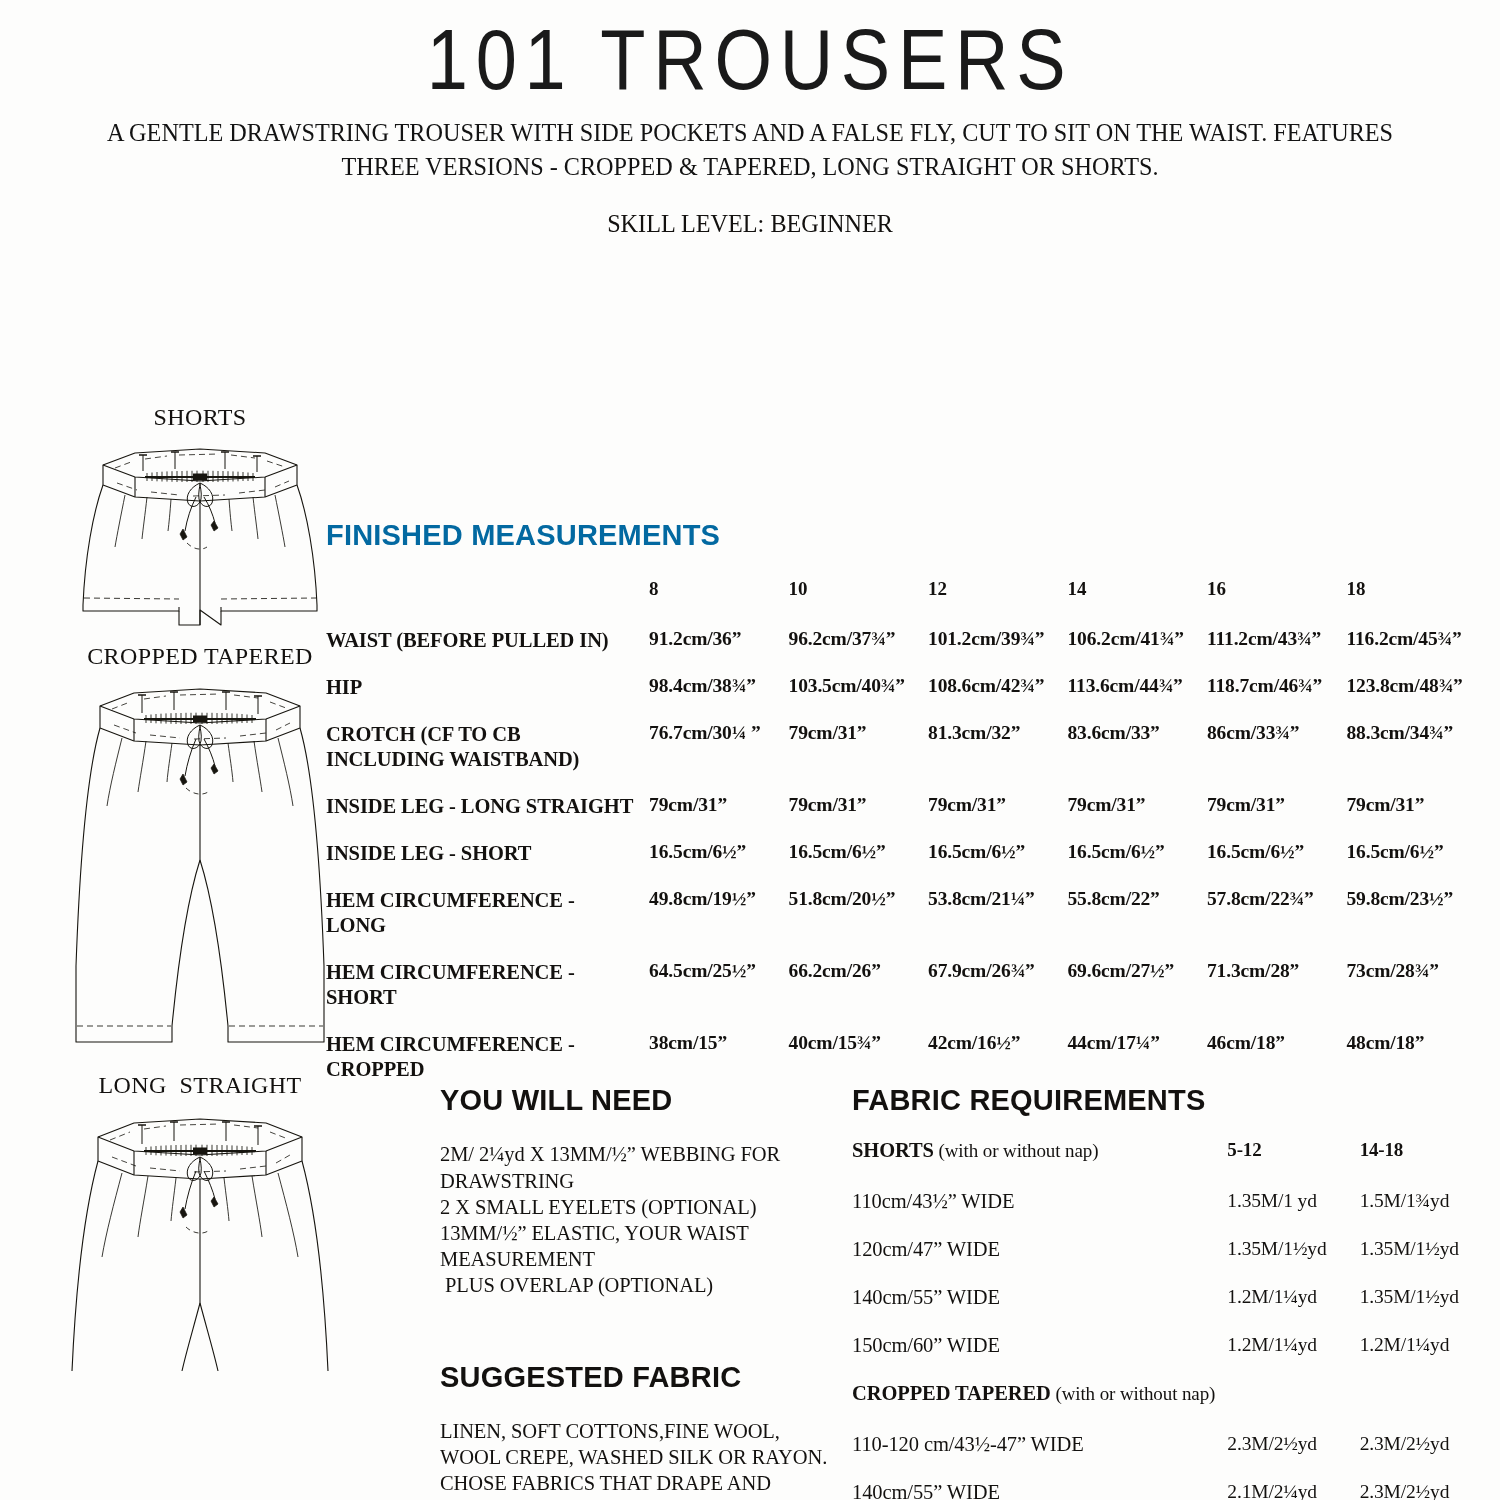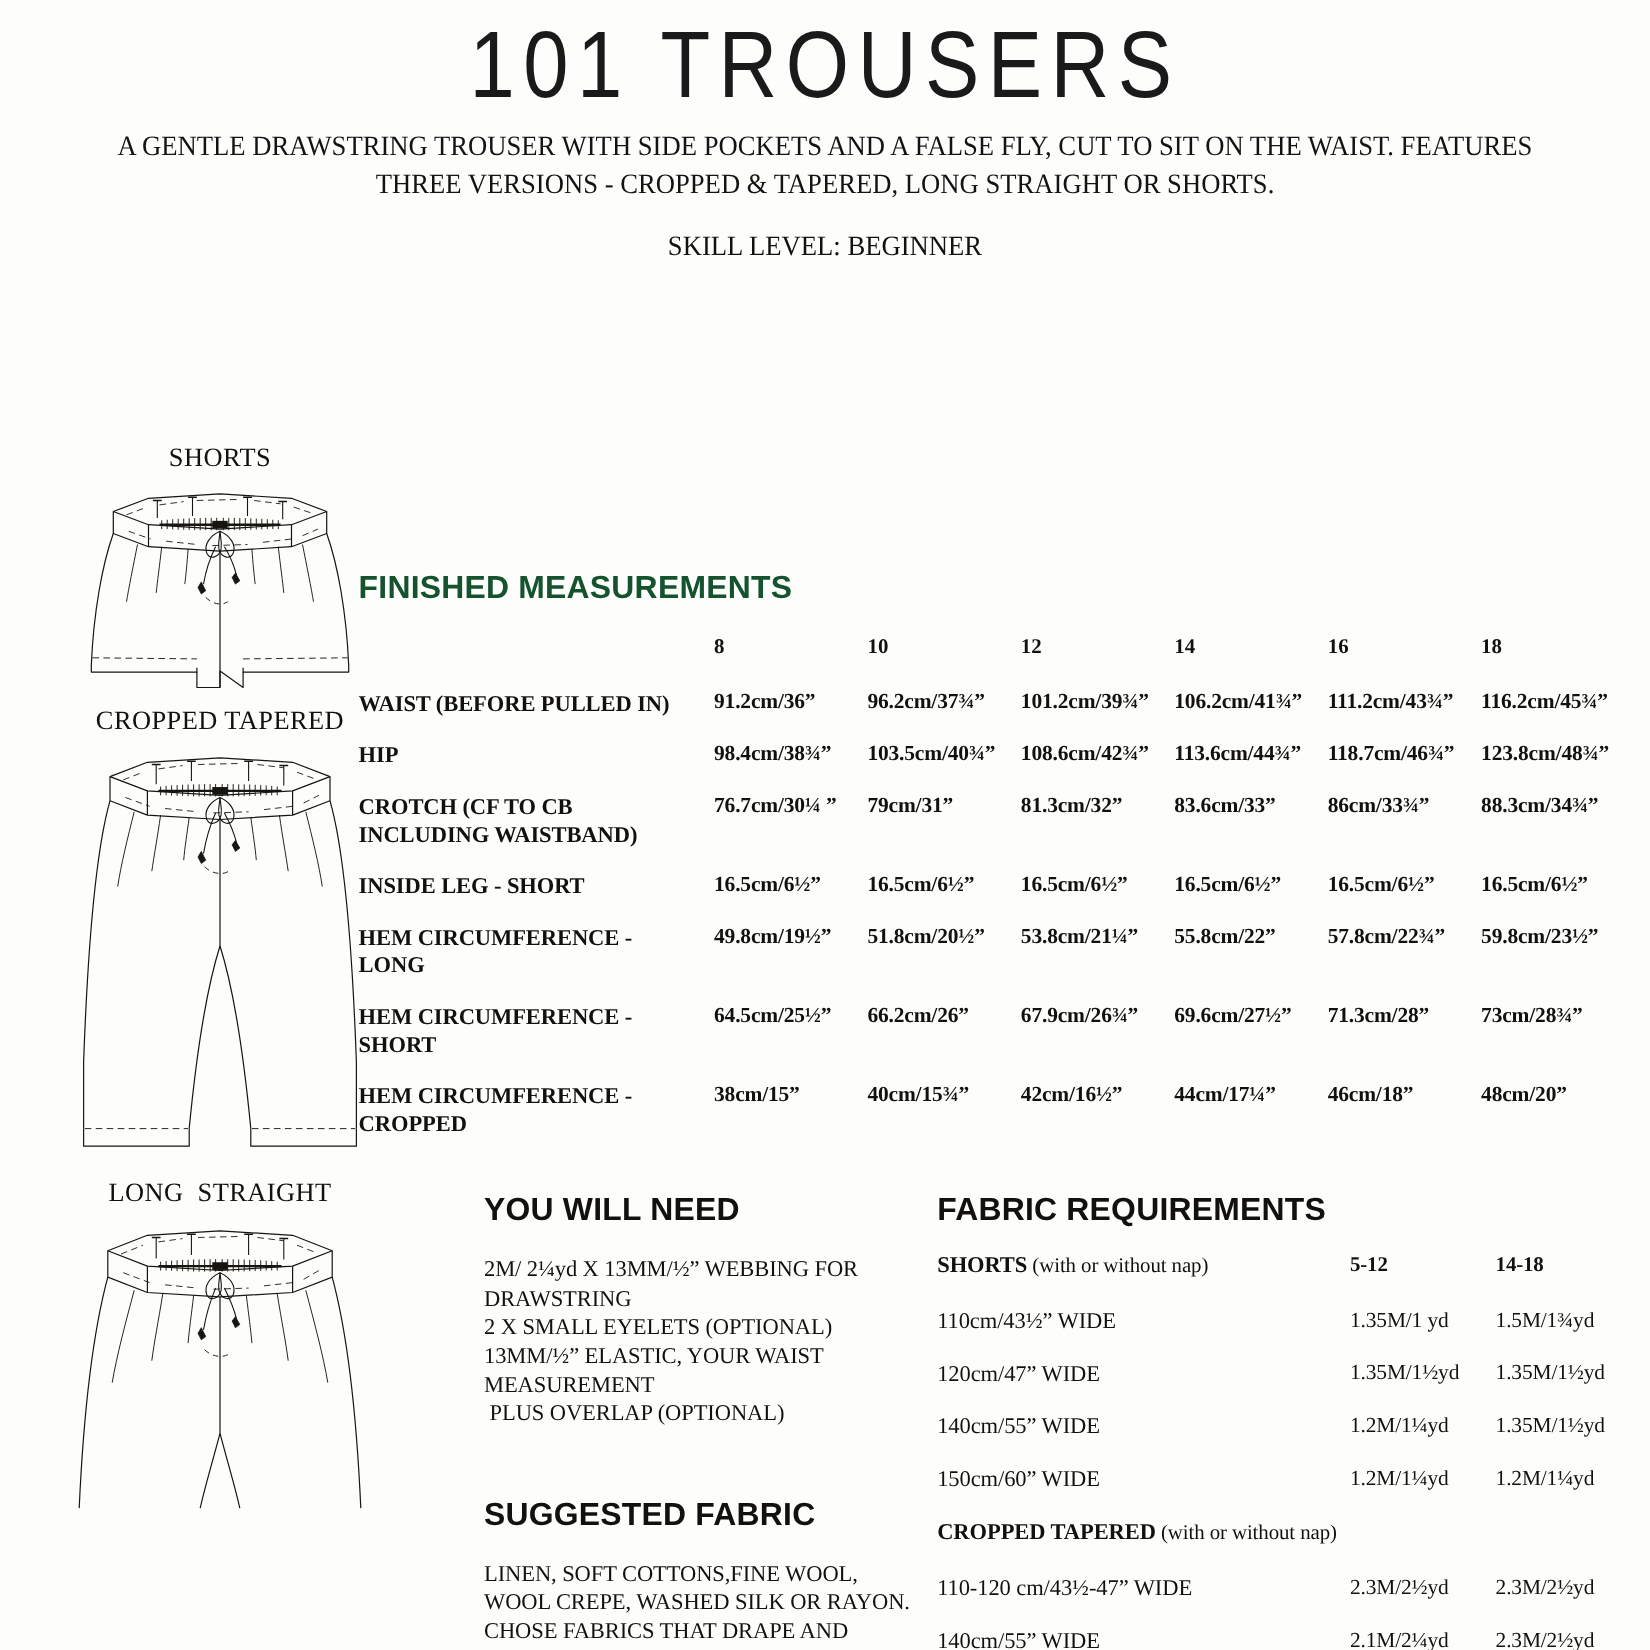--- a/index.html
+++ b/index.html
@@ -72,21 +72,21 @@
     position: absolute;
     left: 326px;
     top: 280px;
     width: 1160px;
   }
   .section-head {
     font-family: "Liberation Sans", sans-serif;
     font-weight: bold;
     font-size: 29px;
     letter-spacing: 0.2px;
-    color: #14532d;
+    color: #0369a1;
   }
   .meas-table {
     width: 100%;
     border-collapse: collapse;
     margin-top: 26px;
   }
   .meas-table th, .meas-table td {
     text-align: left;
     vertical-align: top;
     font-family: "Liberation Serif", serif;
@@ -335,20 +335,29 @@
         <tr>
           <td class="rowlabel">CROTCH (CF TO CB INCLUDING WAISTBAND)</td>
           <td class="val">76.7cm/30¼ ”</td>
           <td class="val">79cm/31”</td>
           <td class="val">81.3cm/32”</td>
           <td class="val">83.6cm/33”</td>
           <td class="val">86cm/33¾”</td>
           <td class="val">88.3cm/34¾”</td>
         </tr>
         <tr>
+          <td class="rowlabel">INSIDE LEG - LONG STRAIGHT</td>
+          <td class="val">79cm/31”</td>
+          <td class="val">79cm/31”</td>
+          <td class="val">79cm/31”</td>
+          <td class="val">79cm/31”</td>
+          <td class="val">79cm/31”</td>
+          <td class="val">79cm/31”</td>
+        </tr>
+        <tr>
           <td class="rowlabel">INSIDE LEG - SHORT</td>
           <td class="val">16.5cm/6½”</td>
           <td class="val">16.5cm/6½”</td>
           <td class="val">16.5cm/6½”</td>
           <td class="val">16.5cm/6½”</td>
           <td class="val">16.5cm/6½”</td>
           <td class="val">16.5cm/6½”</td>
         </tr>
         <tr>
           <td class="rowlabel">HEM CIRCUMFERENCE - LONG</td>
@@ -368,21 +377,21 @@
           <td class="val">71.3cm/28”</td>
           <td class="val">73cm/28¾”</td>
         </tr>
         <tr>
           <td class="rowlabel">HEM CIRCUMFERENCE - CROPPED</td>
           <td class="val">38cm/15”</td>
           <td class="val">40cm/15¾”</td>
           <td class="val">42cm/16½”</td>
           <td class="val">44cm/17¼”</td>
           <td class="val">46cm/18”</td>
-          <td class="val">48cm/20”</td>
+          <td class="val">48cm/18”</td>
         </tr>
       </tbody>
     </table>
   </div>
 
   <div class="lower-left">
     <div class="sub-head">YOU WILL NEED</div>
     <div class="body-text">
       <div>2M/ 2¼yd X 13MM/½” WEBBING FOR DRAWSTRING
 2 X SMALL EYELETS (OPTIONAL)

